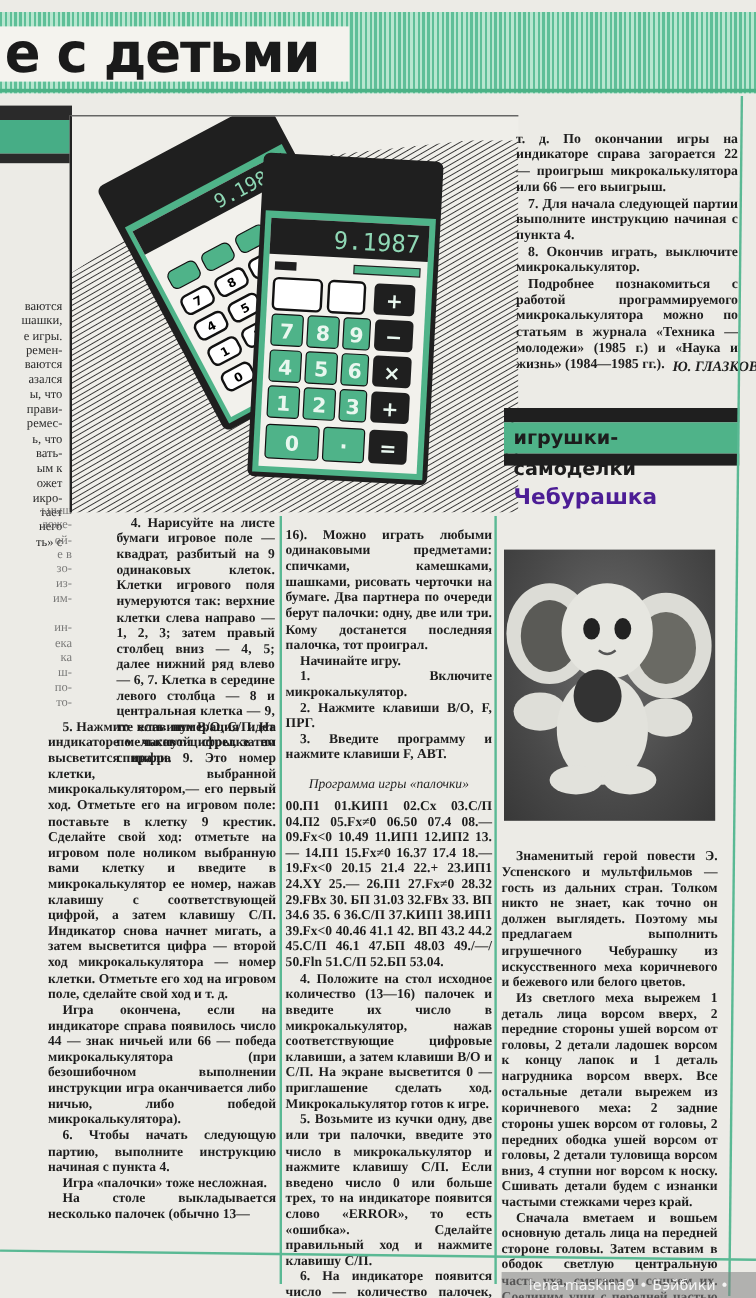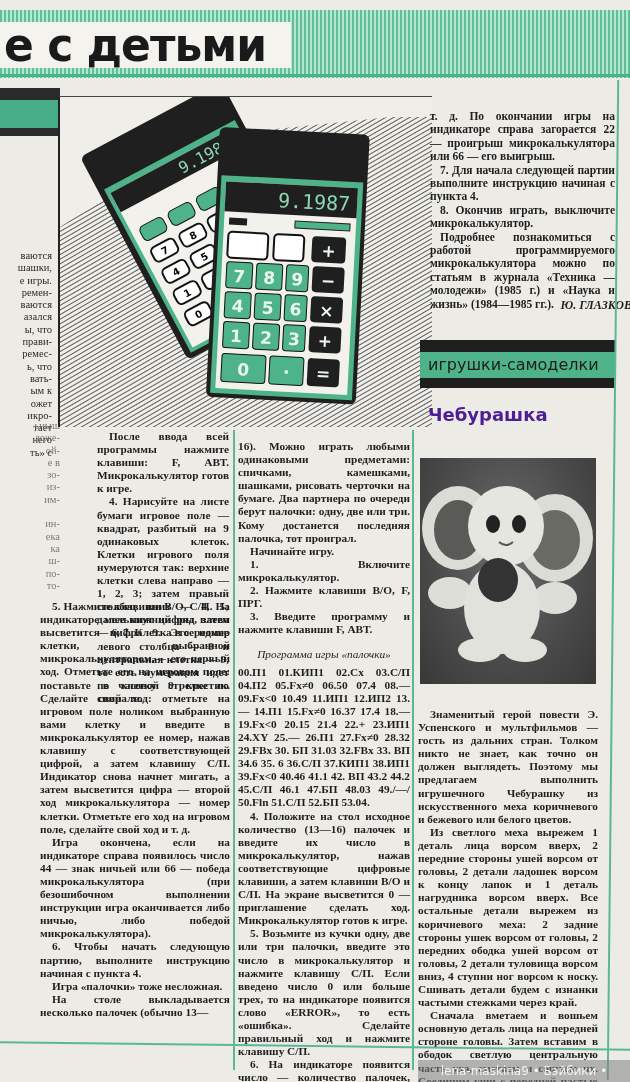--- a/index.html
+++ b/index.html
@@ -64,21 +64,21 @@
   }
   #vert-line-right { left: 612px; top: 80px; width: 2px; height: 1000px; background: #5ab994; transform: rotate(0.6deg); }
   #vert-line-2 { left: 233px; top: 430px; width: 1.5px; height: 640px; background: #5ab994; }
   #vert-line-3 { left: 412px; top: 430px; width: 1.5px; height: 640px; background: #5ab994; }
   #bottom-green-line { left: 0; top: 1045px; width: 630px; height: 2px; background: #5ab994; transform: rotate(0.7deg); }
 
   
   #rubric-black-top { left: 420px; top: 340px; width: 196px; height: 12px; background: #1f1f1f; }
   #rubric {
     left: 420px; top: 352px; width: 196px; height: 26px; background: #4fb389;
-    font-family: "DejaVu Sans", sans-serif; font-weight: normal; font-size: 16px;
+    font-family: "DejaVu Sans", sans-serif; font-weight: bold; font-size: 16px;
     line-height: 26px; color: #1d1d1d; padding-left: 8px; box-sizing: border-box;
   }
   #rubric-black-bottom { left: 420px; top: 378px; width: 196px; height: 10px; background: #1f1f1f; }
   #toy-title {
     left: 428px; top: 404px; font-family: "DejaVu Sans", sans-serif; font-weight: bold;
     font-size: 18px; color: #4c1d95;
   }
 
   
   #photo {
@@ -280,21 +280,20 @@
     <ellipse cx="30" cy="135" rx="22" ry="16" fill="#deded8"></ellipse>
     <ellipse cx="135" cy="140" rx="22" ry="16" fill="#deded8"></ellipse>
     <ellipse cx="82" cy="150" rx="38" ry="46" fill="#e2e2dc"></ellipse>
     <ellipse cx="78" cy="122" rx="20" ry="22" fill="#333"></ellipse>
     <ellipse cx="60" cy="192" rx="22" ry="12" fill="#e2e2dc"></ellipse>
     <ellipse cx="105" cy="192" rx="22" ry="12" fill="#e2e2dc"></ellipse>
   </svg>
 </div>
 
 <div id="col1" class="abs col">
-  <p>После ввода всей программы нажмите клавиши: F, АВТ. Микрокалькулятор готов к игре.</p>
   <p>4. Нарисуйте на листе бумаги игровое поле — квадрат, разбитый на 9 одинаковых клеток. Клетки игрового поля нумеруются так: верхние клетки слева направо — 1, 2, 3; затем правый столбец вниз — 4, 5; далее нижний ряд влево — 6, 7. Клетка в середине левого столбца — 8 и центральная клетка — 9, то есть нумерация идет по часовой стрелке по спирали.</p>
 </div>
 <div id="col1b" class="abs col">
   <p>5. Нажмите клавиши В/О, С/П. На индикаторе мелькнут цифры, затем высветится цифра 9. Это номер клетки, выбранной микрокалькулятором,— его первый ход. Отметьте его на игровом поле: поставьте в клетку 9 крестик. Сделайте свой ход: отметьте на игровом поле ноликом выбранную вами клетку и введите в микрокалькулятор ее номер, нажав клавишу с соответствующей цифрой, а затем клавишу С/П. Индикатор снова начнет мигать, а затем высветится цифра — второй ход микрокалькулятора — номер клетки. Отметьте его ход на игровом поле, сделайте свой ход и т. д.</p>
   <p>Игра окончена, если на индикаторе справа появилось число 44 — знак ничьей или 66 — победа микрокалькулятора (при безошибочном выполнении инструкции игра оканчивается либо ничью, либо победой микрокалькулятора).</p>
   <p>6. Чтобы начать следующую партию, выполните инструкцию начиная с пункта 4.</p>
   <p>Игра «палочки» тоже несложная.</p>
   <p>На столе выкладывается несколько палочек (обычно 13—</p>
 </div>
 

